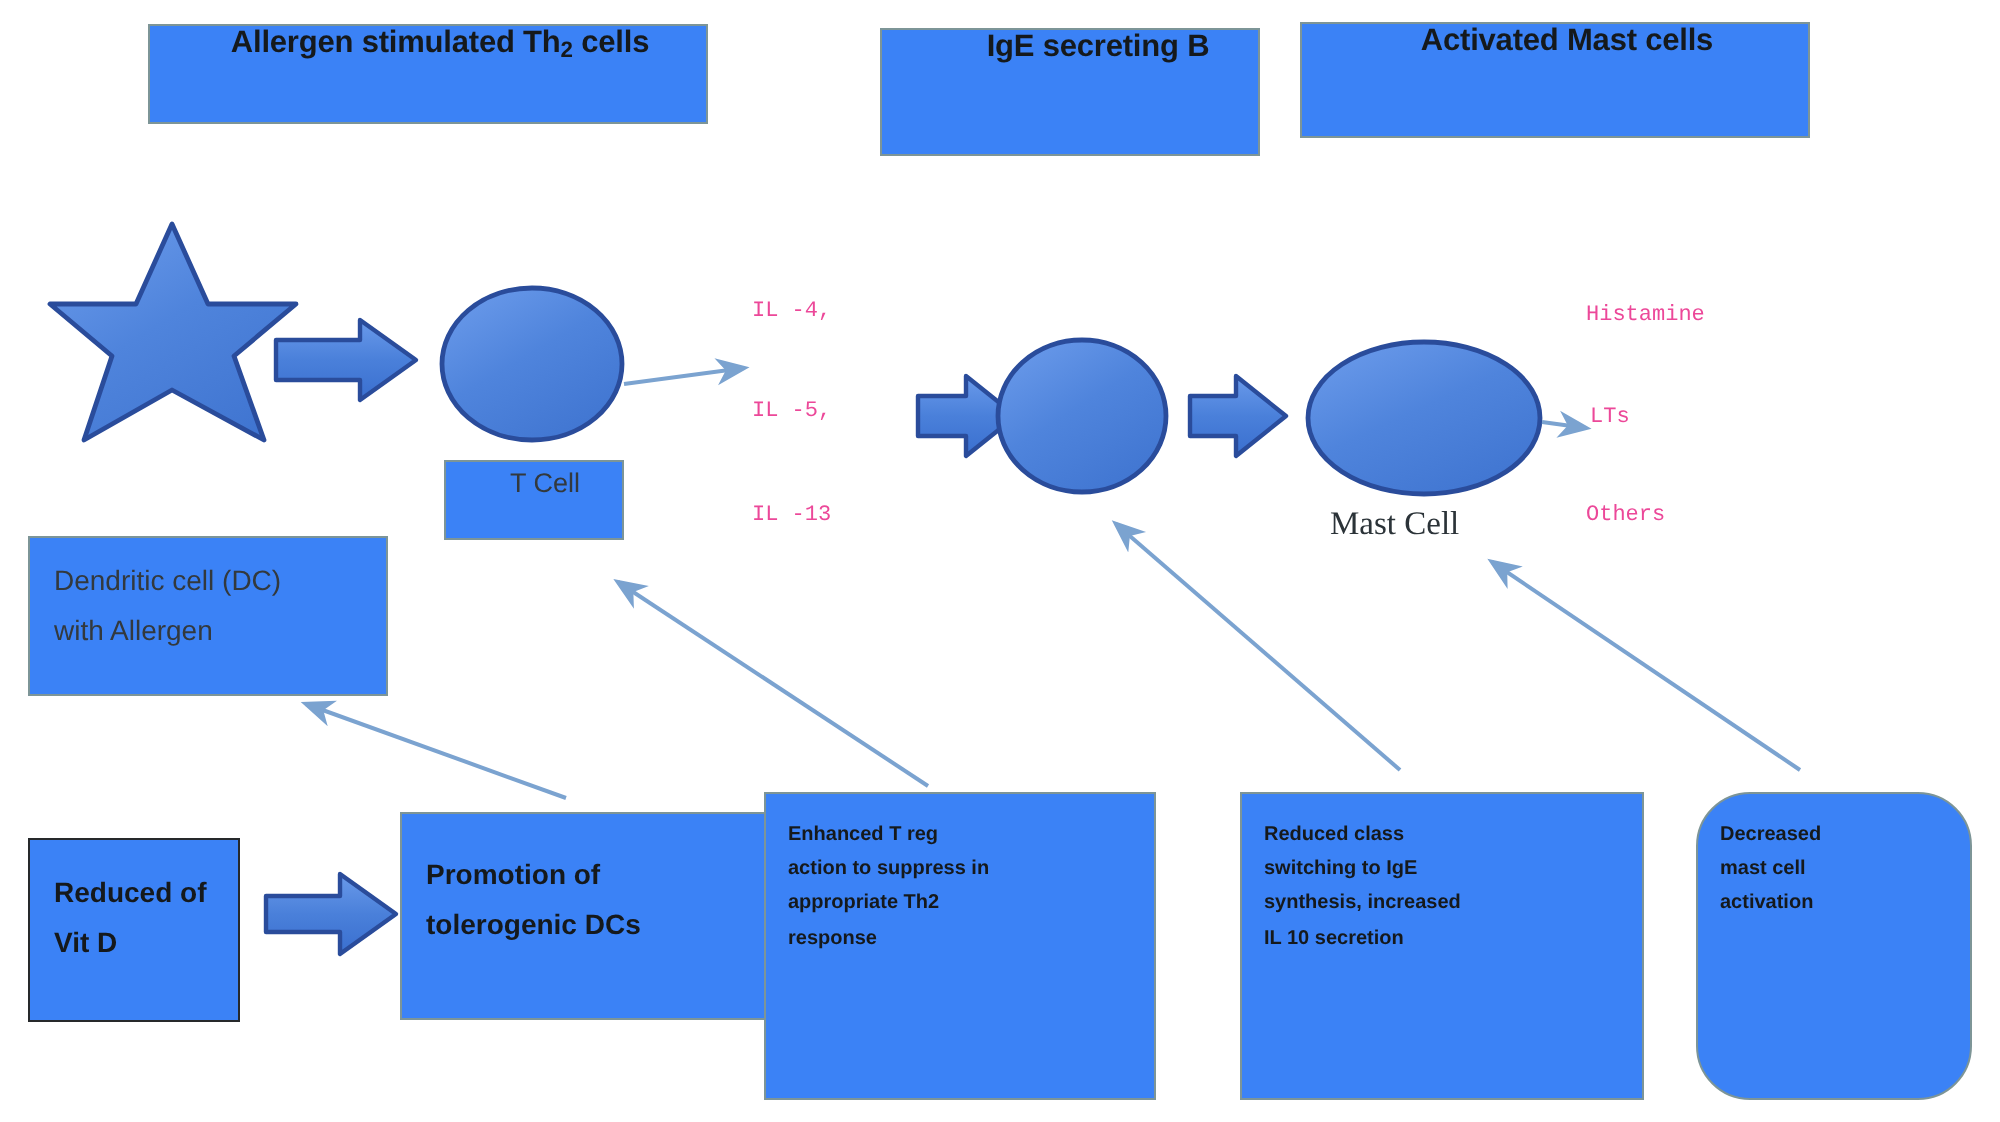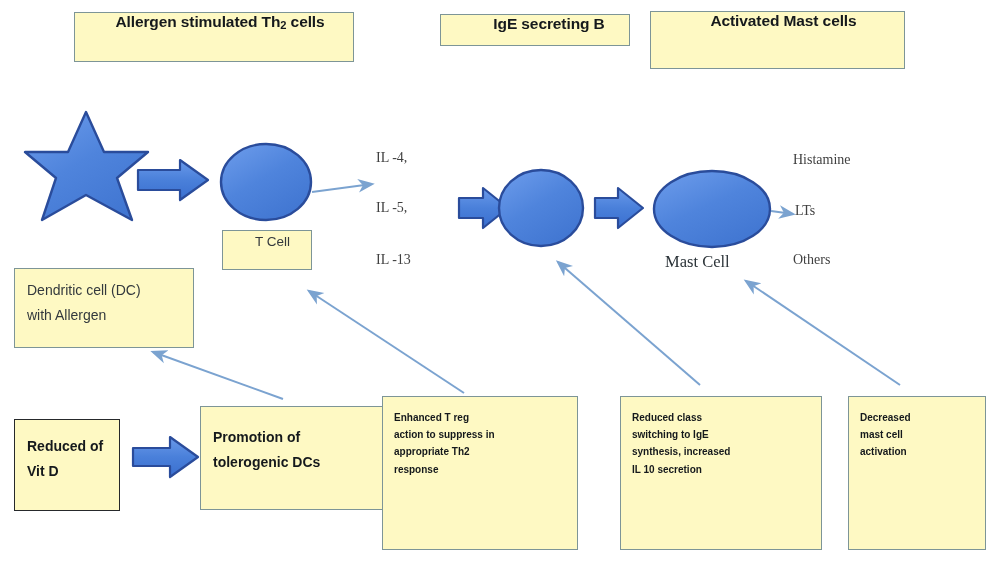--- a/index.html
+++ b/index.html
@@ -24,21 +24,21 @@
   }
   .node {
     position: absolute;
     box-sizing: border-box;
     display: flex;
     flex-direction: column;
     justify-content: flex-start;
   }
   .label-box {
     border: 1px solid #7d9597;
-    background: #fef9c3;
+    background: #3b82f6;
     font-family: "Liberation Sans", sans-serif;
     font-weight: bold;
     color: #15191c;
     display: flex;
     align-items: center;
     justify-content: flex-start;
   }
   .label-box.black-border { border: 1px solid #26292b; }
   .label-box.plain { font-weight: normal; color: #33393d; }
   .title-box {
@@ -60,23 +60,23 @@
   }
   .two-line-box {
     font-size: 14px;
     line-height: 1.78;
     display: block;
     padding: 9px 8px 0 12px;
   }
   .sub { font-size: 0.72em; vertical-align: -0.22em; }
   .serif-text {
     position: absolute;
-    font-family: Liberation Serif, serif;
-    font-size: 14px;
-    color: #404040;
+    font-family: Liberation Mono, monospace;
+    font-size: 11px;
+    color: #ec4899;
     white-space: nowrap;
   }
   .cell-caption {
     position: absolute;
     font-family: "Liberation Serif", serif;
     font-size: 16.5px;
     color: #2b3338;
     white-space: nowrap;
   }
 </style>
@@ -146,21 +146,21 @@
 
     <line x1="900" y1="385" x2="746" y2="281" stroke="#7ba3d0" stroke-width="2" marker-end="url(#thinHead)"></line>
   </svg>
 
   <div class="node label-box title-box" style="left:74px; top:12px; width:280px; height:50px;">
     <span>
       <span>Allergen stimulated Th</span><span class="sub">2</span><span> cells</span>
     </span>
   </div>
 
-  <div class="node label-box title-box" style="left:440px; top:14px; width:190px; height:32px;padding-left:28px;">
+  <div class="node label-box title-box" style="left:440px; top:14px; width:190px; height:64px;padding-left:28px;">
     <span>IgE secreting B</span>
   </div>
 
   <div class="node label-box title-box" style="left:650px; top:11px; width:255px; height:58px;">
     <span>Activated Mast cells</span>
   </div>
 
   <div class="node label-box plain two-line-box" style="left:14px; top:268px; width:180px; height:80px;">
     <div>Dendritic cell  (DC)</div>
     <div>with Allergen</div>
@@ -197,19 +197,19 @@
     <div>response</div>
   </div>
 
   <div class="node label-box para-box" style="left:620px; top:396px; width:202px; height:154px;">
     <div>Reduced class</div>
     <div>switching to IgE</div>
     <div>synthesis, increased</div>
     <div>IL 10 secretion</div>
   </div>
 
-  <div class="node label-box para-box" style="left:848px; top:396px; width:138px; height:154px;">
+  <div class="node label-box para-box" style="left:848px; top:396px; width:138px; height:154px;border-radius:27px;">
     <div>Decreased</div>
     <div>mast cell</div>
     <div>activation</div>
   </div>
 
 </div>
 
 </body></html>

